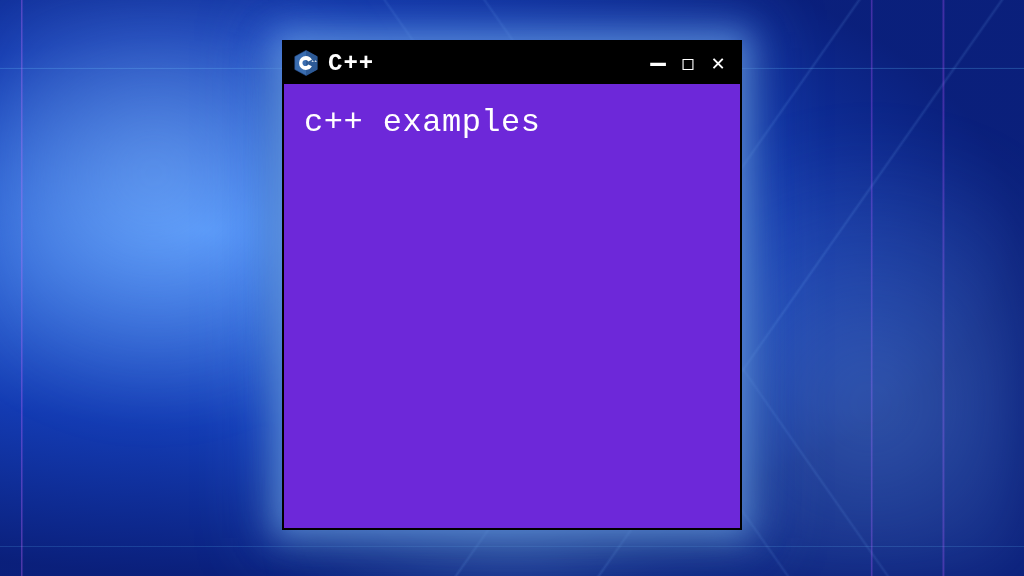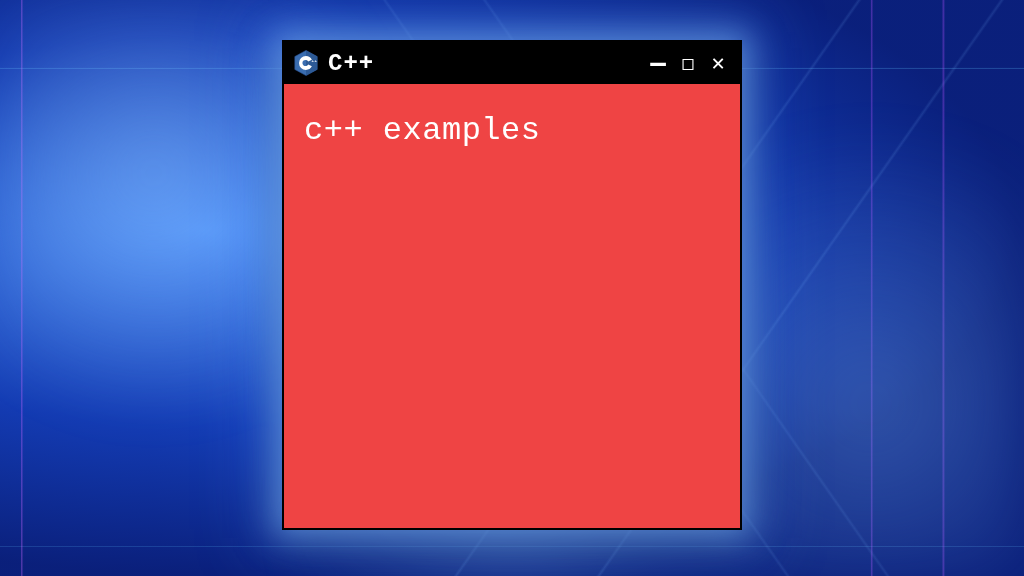--- a/index.html
+++ b/index.html
@@ -105,22 +105,22 @@
       cursor: pointer;
       font-family: 'Consolas', monospace;
       user-select: none;
     }
     .ctrl.min { font-size: 26px; }
     .ctrl.max { font-size: 18px; }
     .ctrl.close { font-size: 22px; }
 
     .window-body {
       flex: 1;
-      background: #ef4444;
-      padding: 26px 20px;
+      background: #6d28d9;
+      padding: 18px 20px;
       color: #fff;
       font-size: 32px;
       font-family: 'Consolas', 'Courier New', monospace;
       letter-spacing: 0.5px;
       line-height: 1.3;
     }
   </style>
 </head>
 <body>
 

